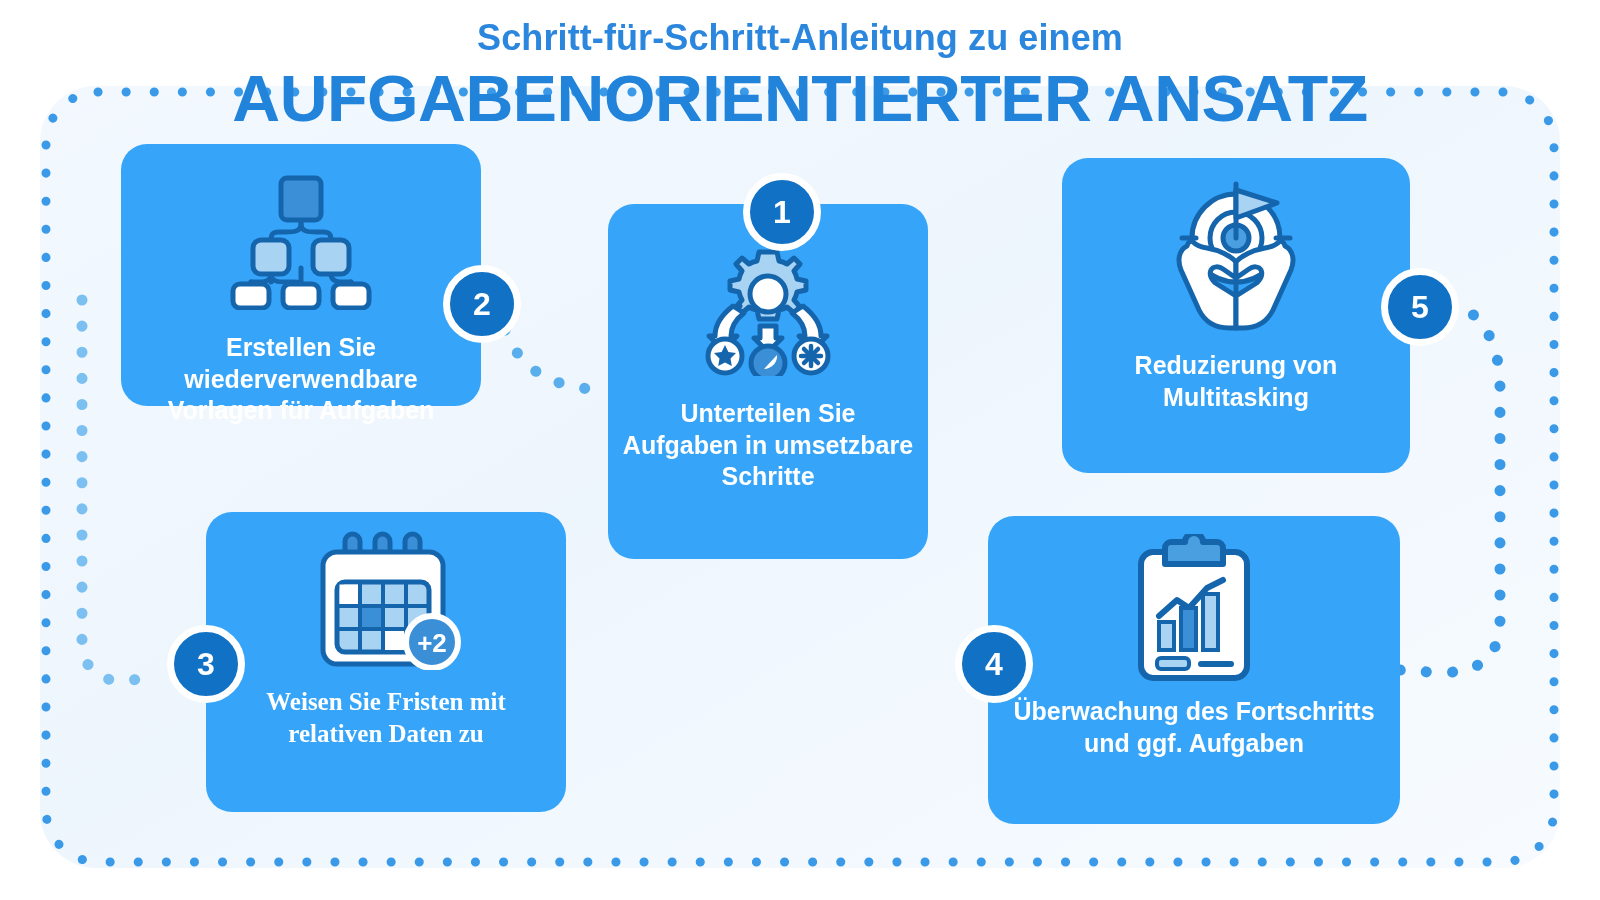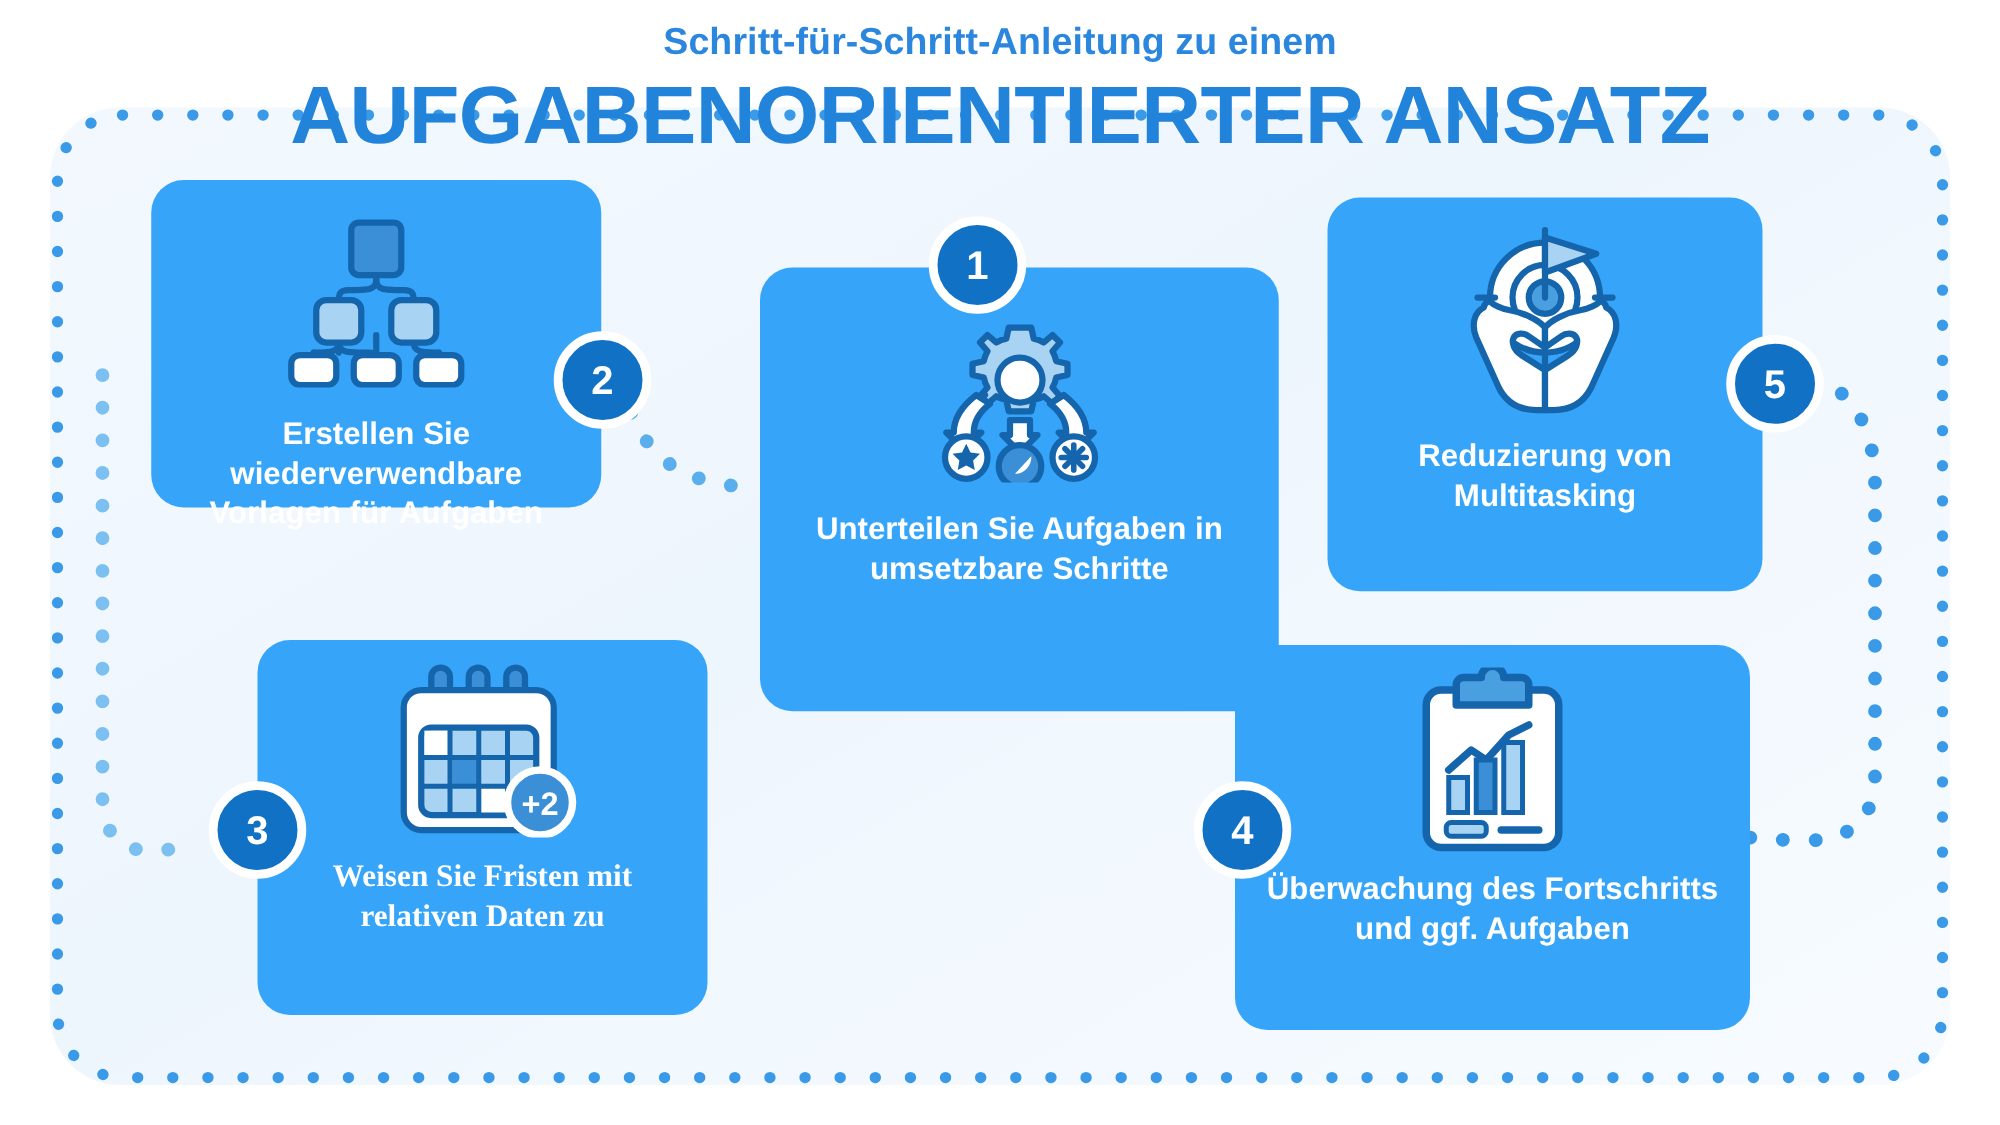--- a/index.html
+++ b/index.html
@@ -52,21 +52,21 @@
   
   .header {
     position: absolute;
     left: 0;
     top: 16px;
     width: 1600px;
     text-align: center;
     z-index: 6;
   }
   .eyebrow {
-    font-size: 30px;
+    font-size: 36px;
     font-weight: 600;
     color: #2b86dd;
     letter-spacing: 0.1px;
     line-height: 1.2;
   }
   .headline {
     margin-top: 6px;
     font-size: 65px;
     font-weight: 700;
     color: #2283db;
@@ -92,21 +92,21 @@
   }
   .card-label {
     color: #ffffff;
     font-weight: 700;
     font-size: 25px;
     line-height: 1.26;
     text-align: center;
     padding: 0 14px;
   }
 
-  #card-1 { left: 608px; top: 214px; width: 415px; height: 355px; }
+  #card-1 { left: 608px; top: 204px; width: 320px; height: 355px; }
   #card-1 .card-icon { margin-top: 34px; }
   #card-1 .card-label { margin-top: 22px; }
 
   #card-2 { left: 121px; top: 144px; width: 360px; height: 262px; }
   #card-2 .card-icon { margin-top: 26px; }
   #card-2 .card-label { margin-top: 22px; }
 
   #card-3 { left: 206px; top: 512px; width: 360px; height: 300px; }
   #card-3 .card-icon { margin-top: 18px; }
   #card-3 .card-label { margin-top: 16px; font-family: Liberation Serif, serif; }

